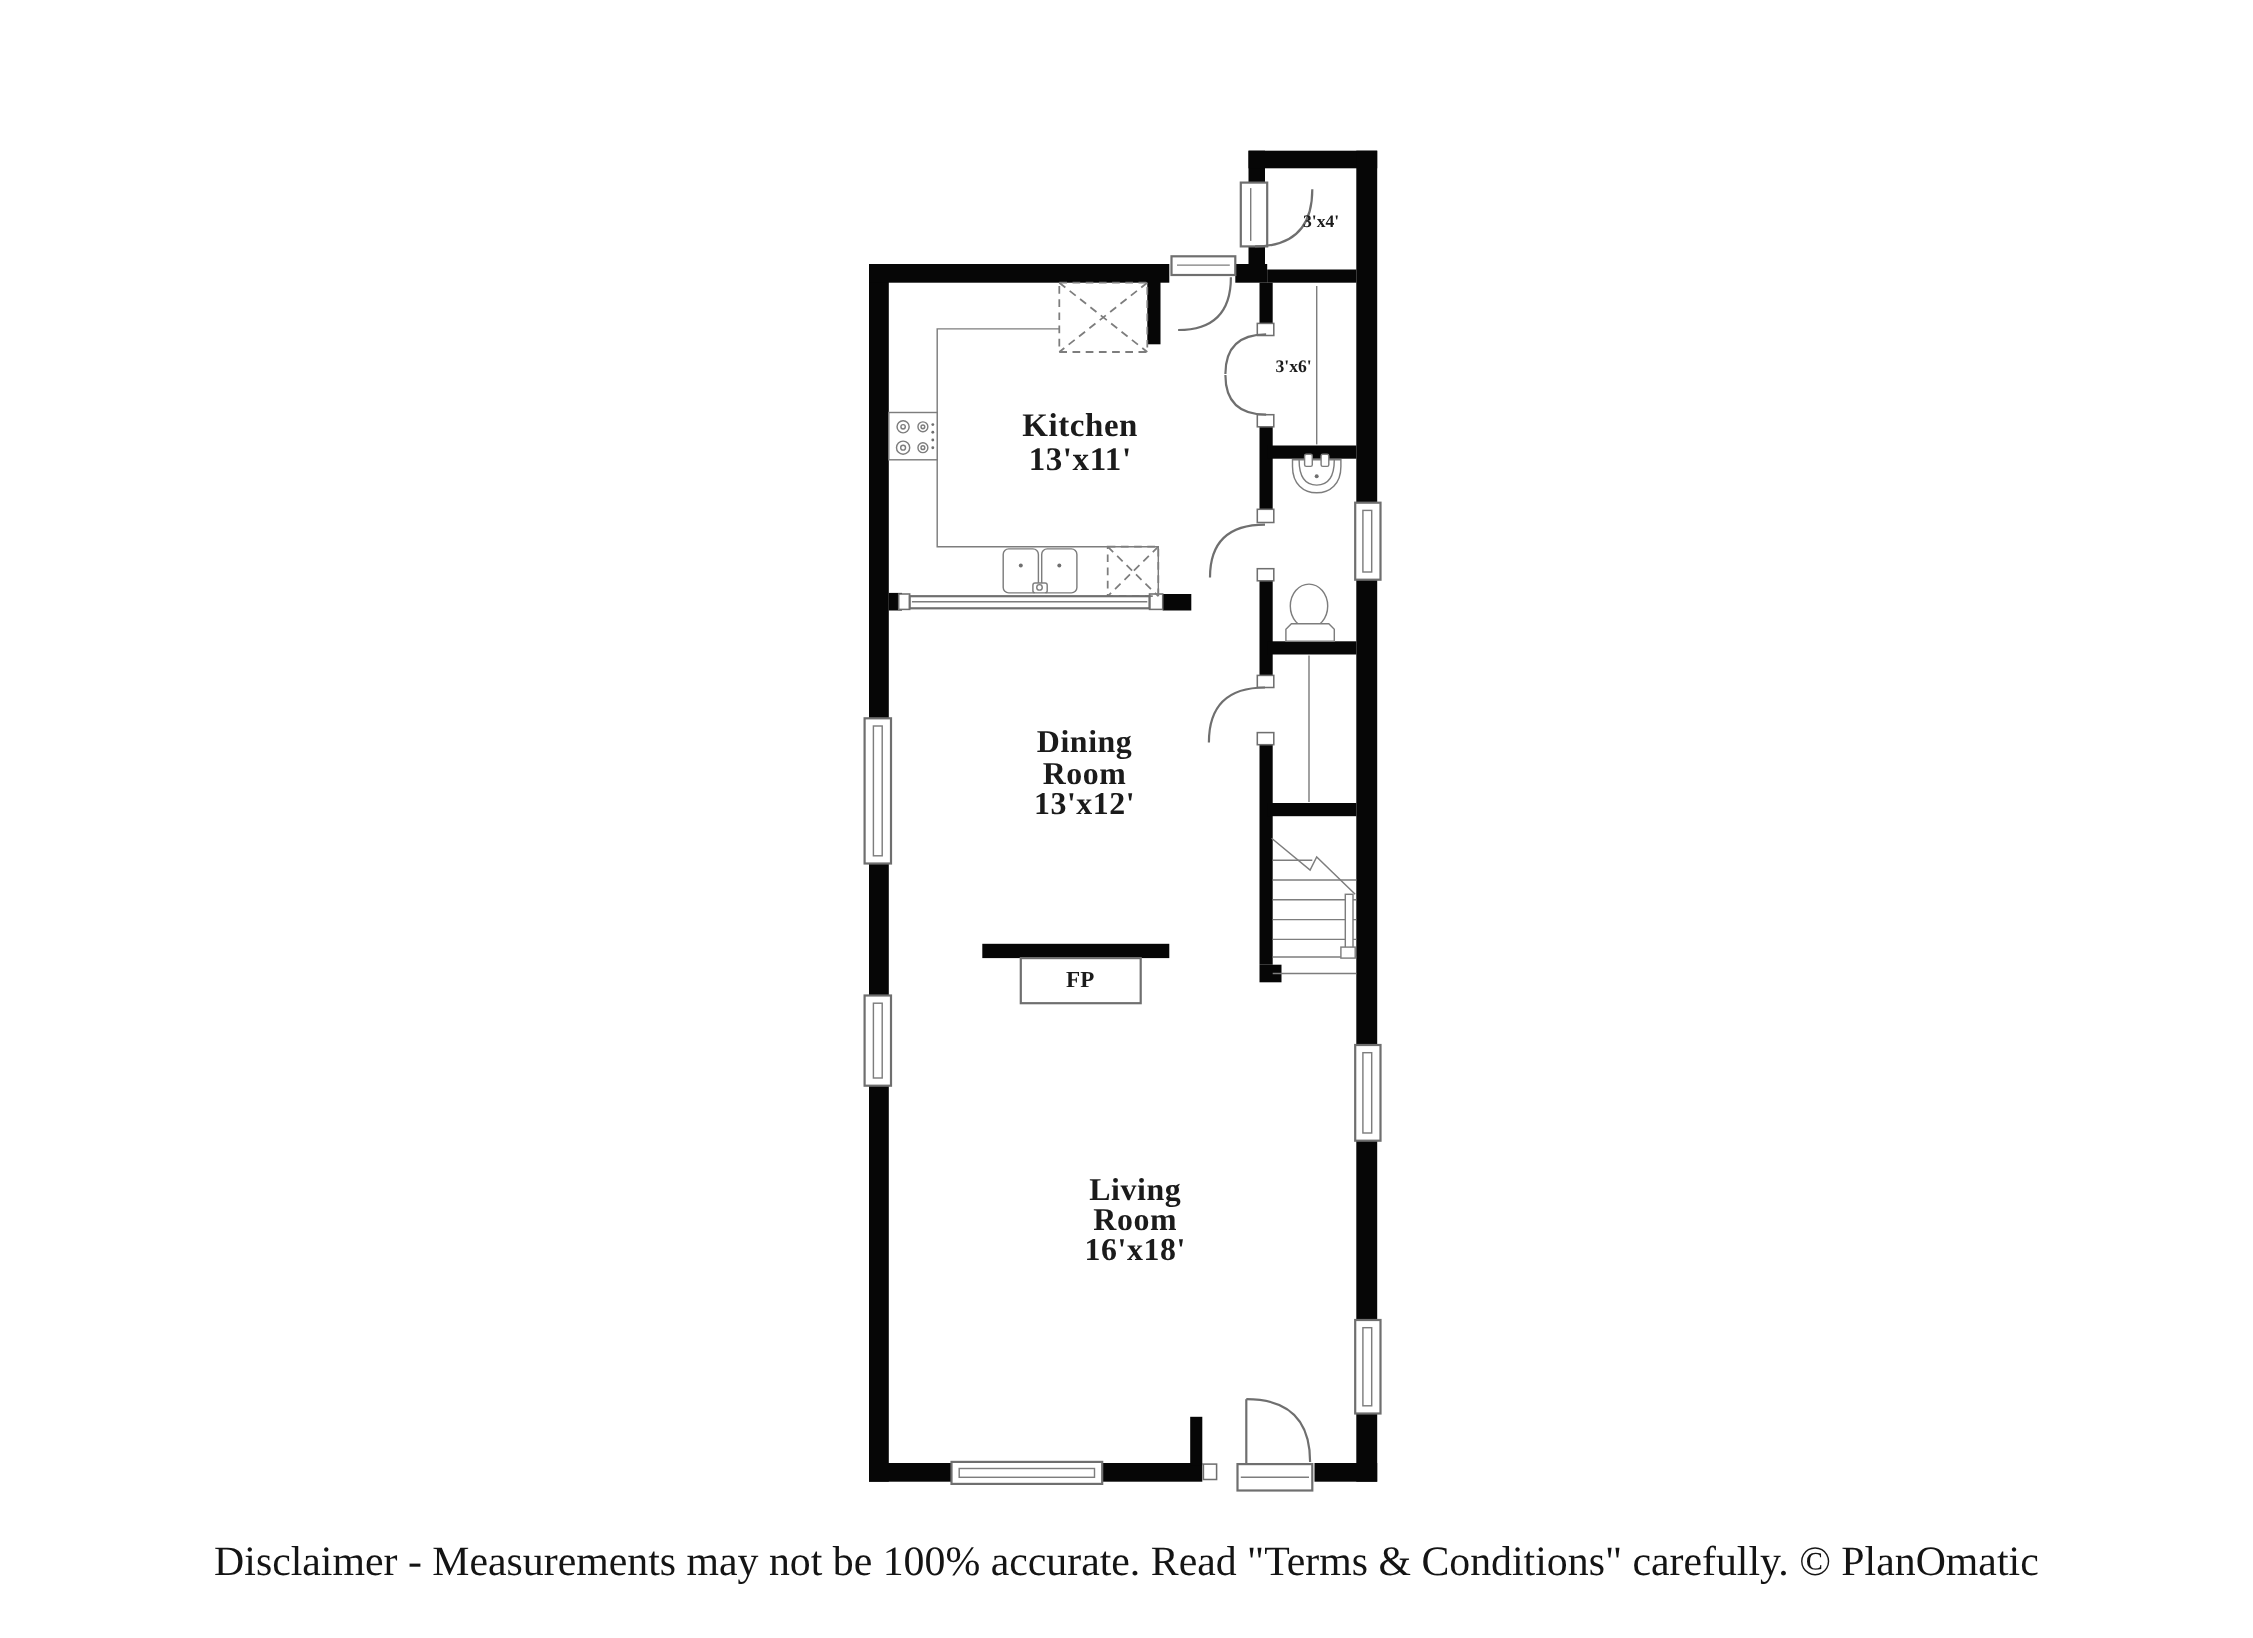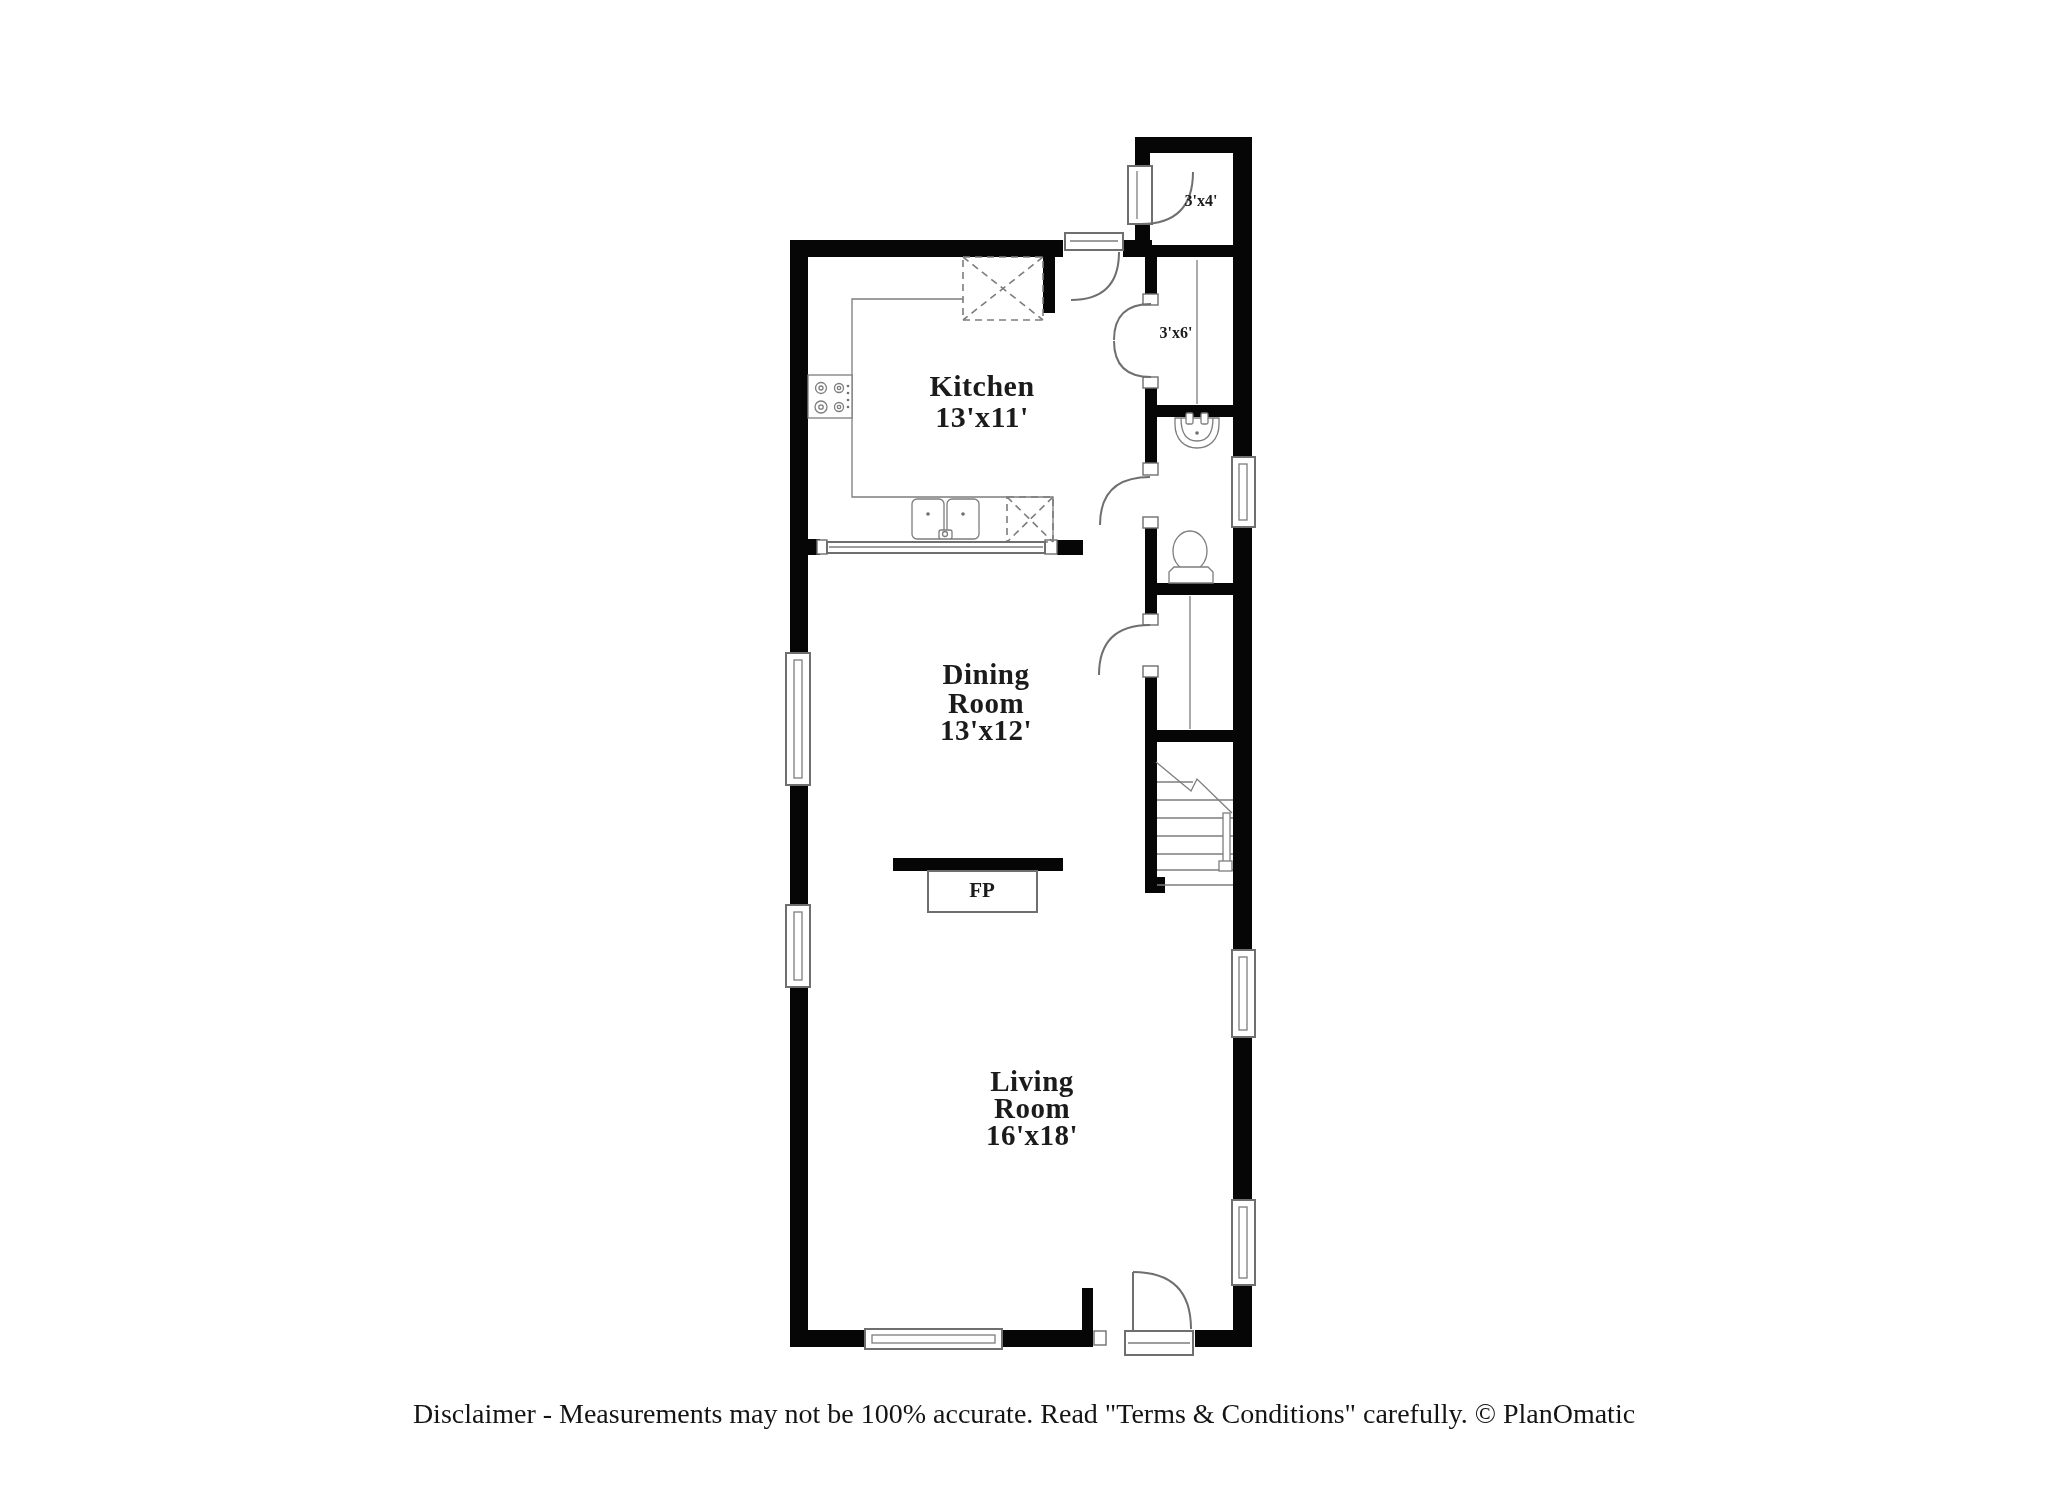--- a/index.html
+++ b/index.html
@@ -39,21 +39,21 @@
   .room-name { font-size: 30px; letter-spacing: 0.5px; }
   .room-name-sm { font-size: 29px; letter-spacing: 0.5px; }
   .closet-dim { font-size: 16px; }
   .fp-label { font-size: 21px; }
   #disclaimer {
     position: absolute;
     left: 0;
     top: 1398px;
     width: 2048px;
     text-align: center;
-    font-size: 28px;
+    font-size: 38px;
     color: #141414;
     font-family: "Liberation Serif", "DejaVu Serif", serif;
   }
 </style>
 </head>
 <body>
 
 <div id="plan-wrap">
 <svg width="2048" height="1489" viewBox="0 0 2048 1489" xmlns="http://www.w3.org/2000/svg">
 

